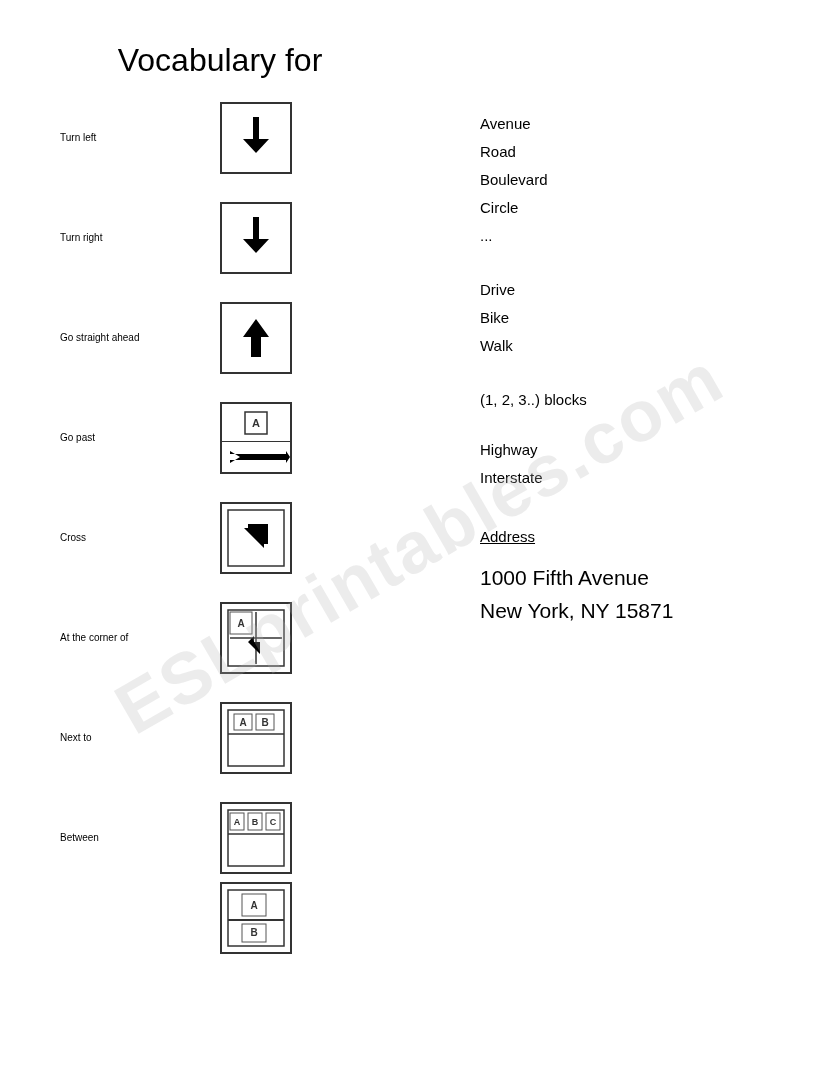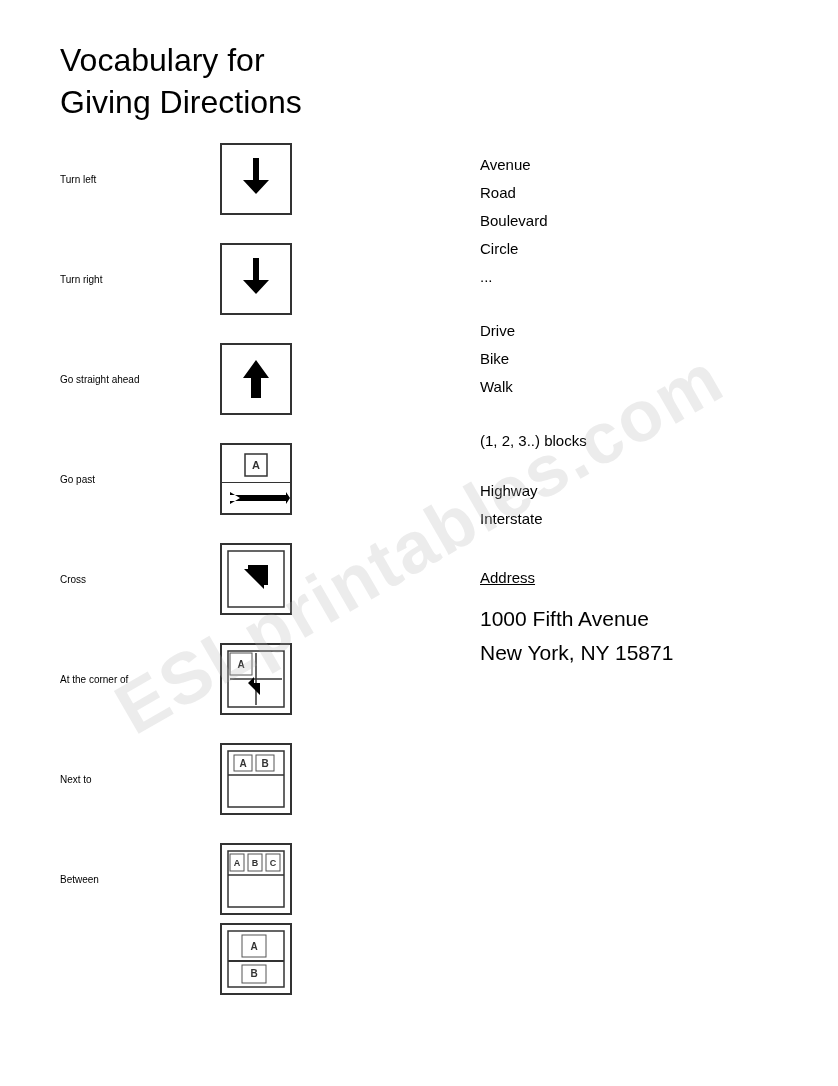--- a/index.html
+++ b/index.html
@@ -30,21 +30,21 @@
       font-weight: bold;
       white-space: nowrap;
       pointer-events: none;
       z-index: 10;
       letter-spacing: 2px;
     }
 
     .title {
       font-size: 32px;
       font-weight: normal;
-      text-align: left;
+      text-align: center;
       margin-bottom: 20px;
       line-height: 1.3;
       max-width: 320px;
     }
 
     .main-content {
       display: flex;
       flex-direction: row;
       gap: 0;
     }
@@ -146,21 +146,20 @@
   </style>
 </head>
 <body>
 
 <div class="page">
 
   <div class="watermark">ESLprintables.com</div>
 
   <h1 class="title">
     <span>Vocabulary for</span><br>
-    <span>Giving Directions</span>
   </h1>
 
   <div class="main-content">
 
     <div class="left-column">
 
       <div class="vocab-item">
         <span class="vocab-label">Turn left</span>
         <div class="icon-box">
           <svg class="arrow-svg" viewBox="0 0 50 50" xmlns="http://www.w3.org/2000/svg">

